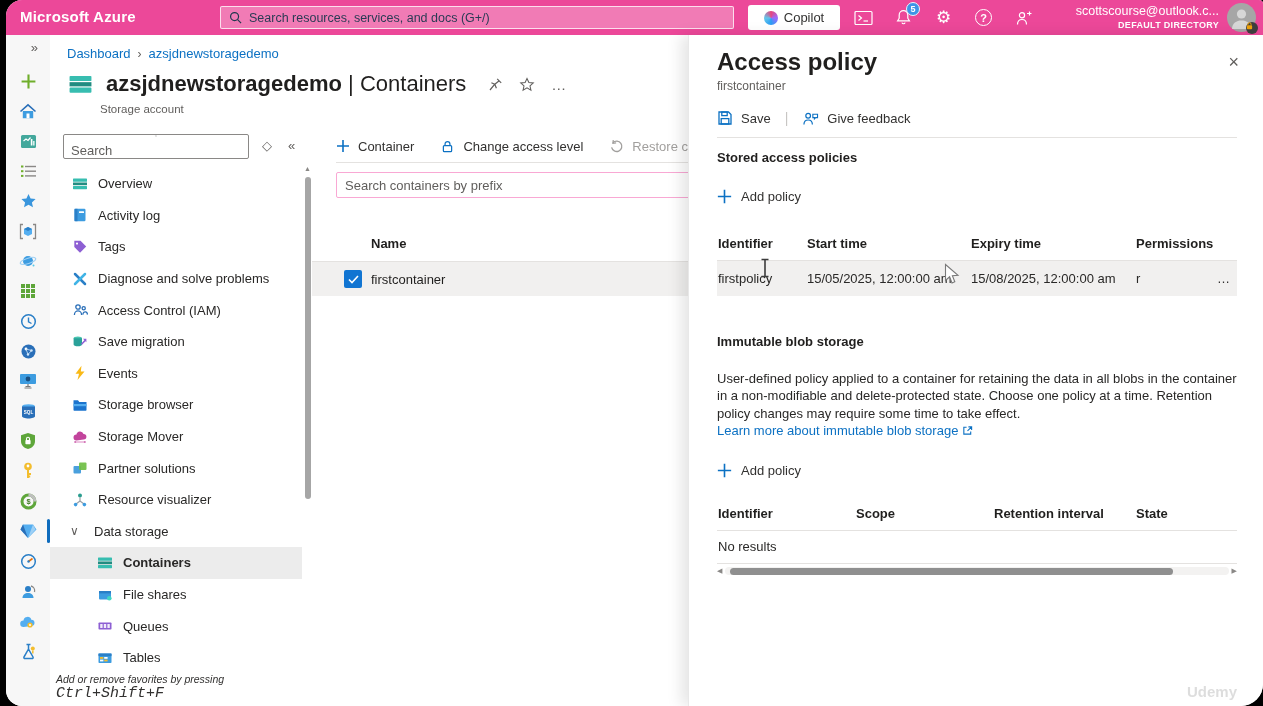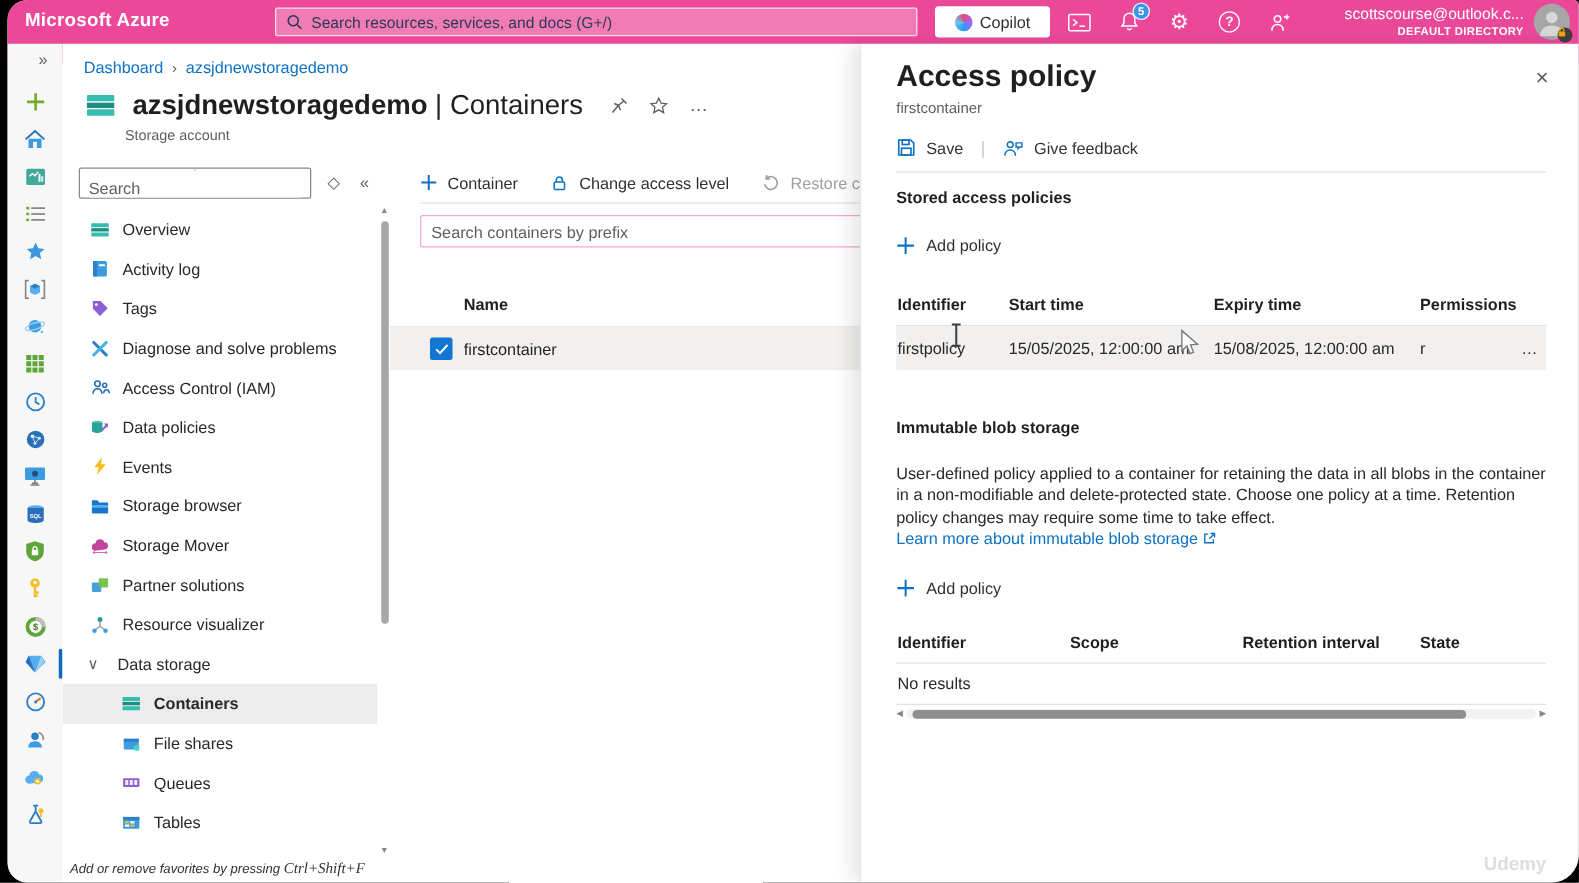--- a/index.html
+++ b/index.html
@@ -61,21 +61,21 @@
   .nav-item { display:flex; align-items:center; height:31.6px; padding-left:22px; gap:10px; font-size:13px; color:#292827; cursor:pointer; }
   .nav-item .lbl { white-space:nowrap; }
   .nav-item.child { padding-left:47px; }
   .nav-item.selected { background:#ececec; font-weight:700; }
   .nav-group { display:flex; align-items:center; height:31.6px; padding-left:20px; gap:12px; font-size:13px; color:#292827; cursor:pointer; }
   .nav-group .chev { color:#605e5c; font-size:12px; width:12px; }
   .nav-scroll { position:absolute; right:0; top:35px; bottom:22px; width:9px; }
   .nav-scroll .arr { position:absolute; left:0; width:9px; font-size:7px; color:#8a8886; text-align:center; cursor:pointer; }
   .nav-scroll .thumb { position:absolute; left:1.5px; width:6px; top:12px; height:62%; background:#a6a6a6; border-radius:3px; cursor:pointer; }
   .nav-hint { position:absolute; left:6px; bottom:4px; right:0; background:#fff; font-size:10.5px; font-style:italic; color:#323130; padding-top:3px; }
-  .nav-hint .keys { font-family:Liberation Serif, serif; font-size:12px; }
+  .nav-hint .keys { font-family:Liberation Mono, monospace; font-size:15px; }
 
   
   .main { position:absolute; left:306px; top:130px; width:376px; bottom:0; background:#fff; overflow:hidden; }
   .m-toolbar { display:flex; align-items:center; gap:26px; height:32px; padding-left:24px; }
   .m-tb-btn { display:flex; align-items:center; gap:8px; font-size:13px; color:#323130; cursor:pointer; white-space:nowrap; }
   .m-tb-btn.disabled { color:#a19f9d; cursor:default; }
   .m-div { border-bottom:1px solid #e4e2e0; margin-left:24px; }
   .m-search { margin:9px 0 0 24px; width:356px; height:26px; border:1px solid #f9a8d4; border-radius:2px; display:flex; align-items:center; padding:0 8px; }
   .m-search input { flex:1; border:none; outline:none; font-size:13px; color:#323130; font-family:inherit; width:100%; }
   .m-search input::placeholder { color:#605e5c; }
@@ -421,21 +421,21 @@
           </svg>
         <span class="lbl">Access Control (IAM)</span>
       </div>
       <div class="nav-item">
         <svg width="16" height="16" viewBox="0 0 16 16">
             <ellipse cx="5.8" cy="4.3" rx="4.2" ry="1.8" fill="#49c5b1"></ellipse>
             <path d="M1.6 4.3 v6.2 c0 1 1.9 1.8 4.2 1.8 s4.2-.8 4.2-1.8 v-6.2" fill="#2aa199"></path>
             <path d="M9.5 10.2 L13.6 6" stroke="#8d5fd3" stroke-width="1.6"></path>
             <path d="M14.4 8.2 V4.8 h-3.4 Z" fill="#8d5fd3"></path>
           </svg>
-        <span class="lbl">Data policies</span>
+        <span class="lbl">Save migration</span>
       </div>
       <div class="nav-item">
         <svg width="16" height="16" viewBox="0 0 16 16">
             <path d="M9.5 .8 L3.5 8.8 H7 L5.5 15 L12.5 6.4 H8.8 Z" fill="#f9b916"></path>
           </svg>
         <span class="lbl">Events</span>
       </div>
       <div class="nav-item">
         <svg width="16" height="16" viewBox="0 0 16 16">
             <path d="M1.5 3.2 h4.5 l1.3 1.8 H14.5 v8 a.7.7 0 0 1 -.7.7 H2.2 a.7.7 0 0 1 -.7-.7 Z" fill="#1b74ce"></path>

